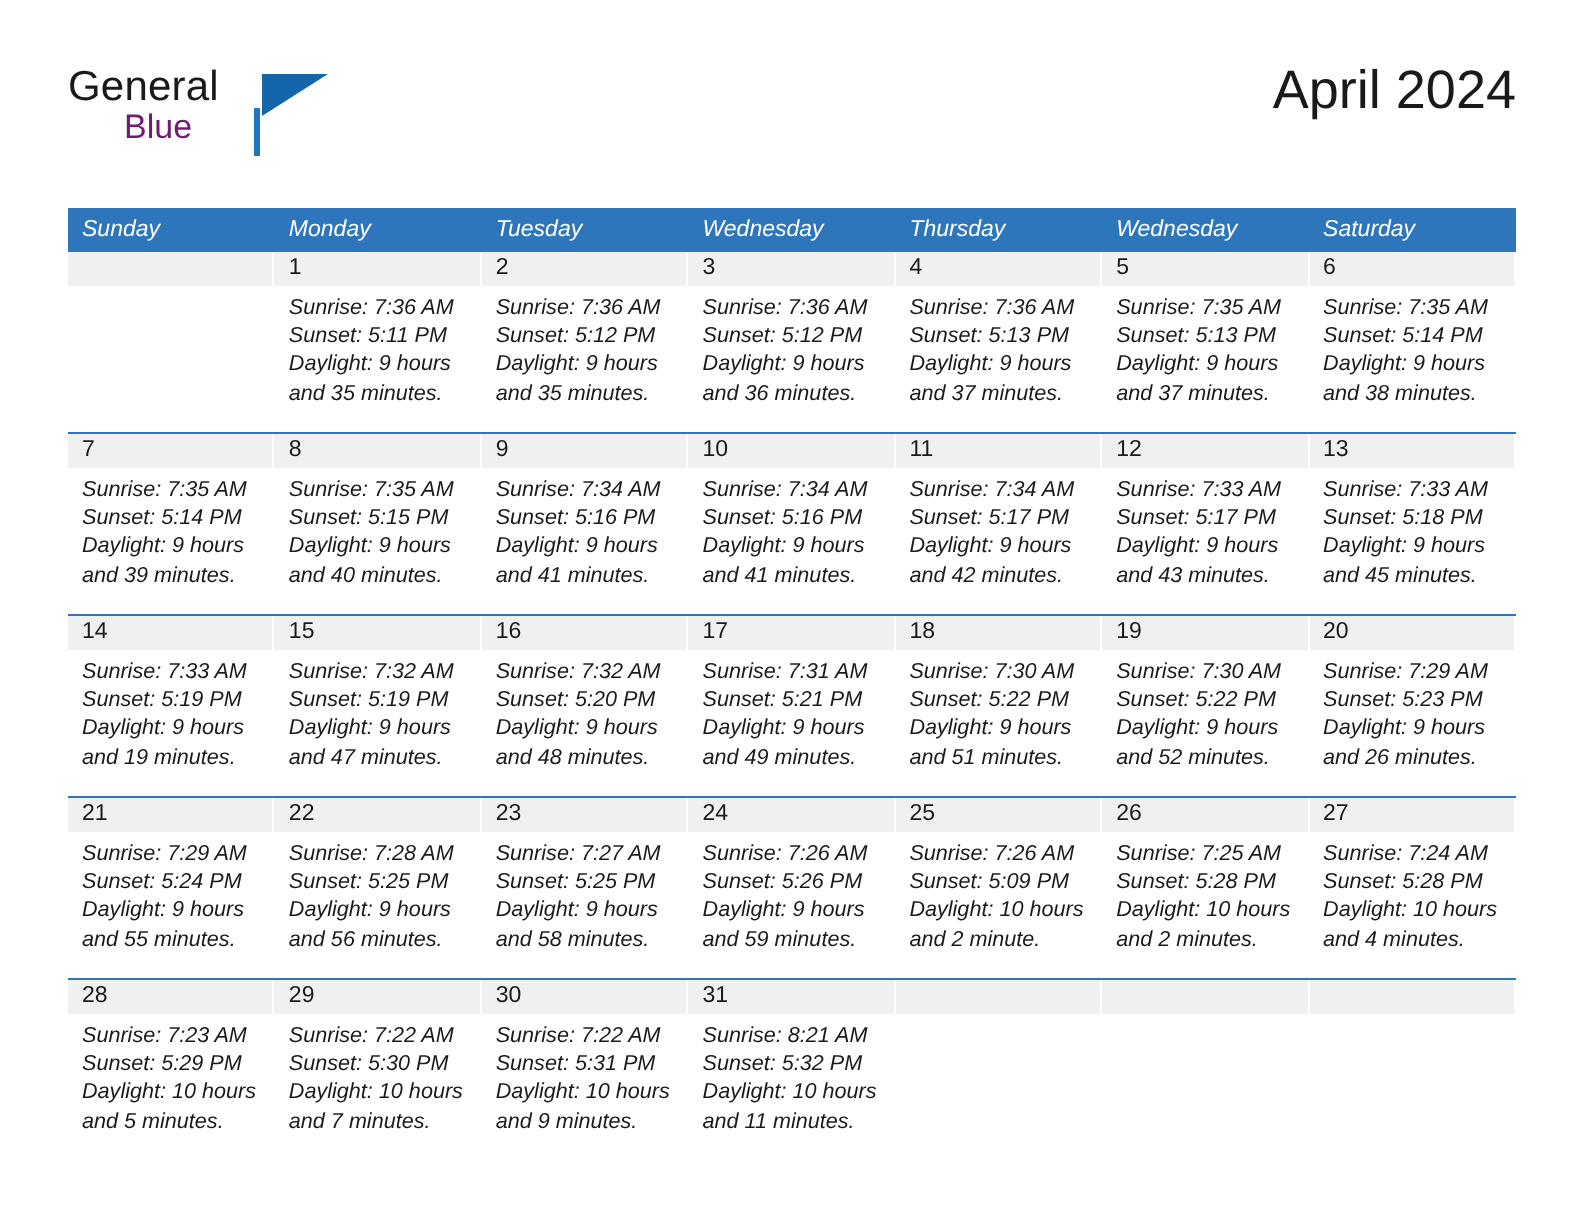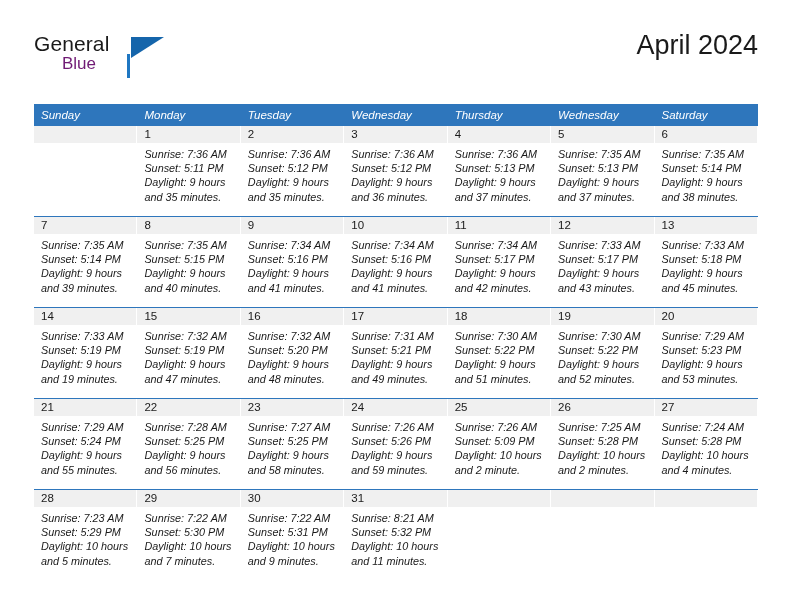--- a/index.html
+++ b/index.html
@@ -406,21 +406,21 @@
               </div>
             </div>
           </td>
           <td>
             <div class="daycell">
               <div class="daynum-band">20</div>
               <div class="details">
                 <div>Sunrise: 7:29 AM</div>
                 <div>Sunset: 5:23 PM</div>
                 <div>Daylight: 9 hours</div>
-                <div>and 53 minutes.</div>
+                <div>and 26 minutes.</div>
               </div>
             </div>
           </td>
         </tr>
         <tr class="week-row">
           <td>
             <div class="daycell">
               <div class="daynum-band">21</div>
               <div class="details">
                 <div>Sunrise: 7:29 AM</div>

